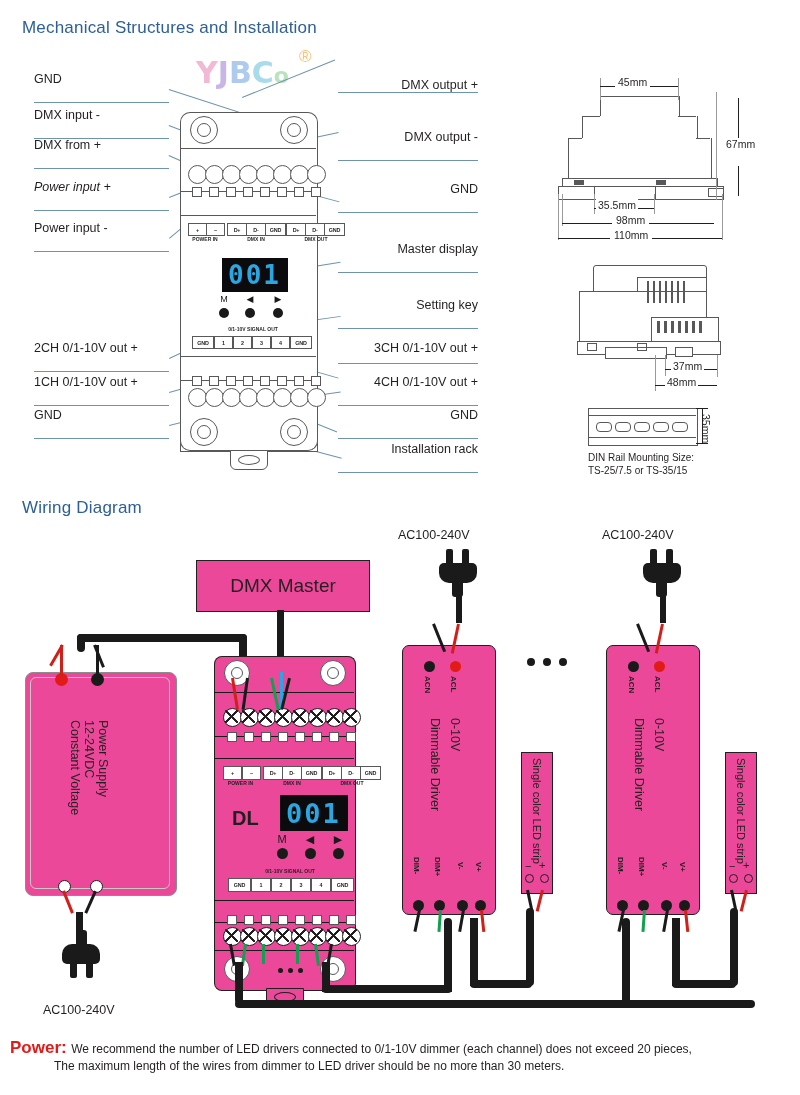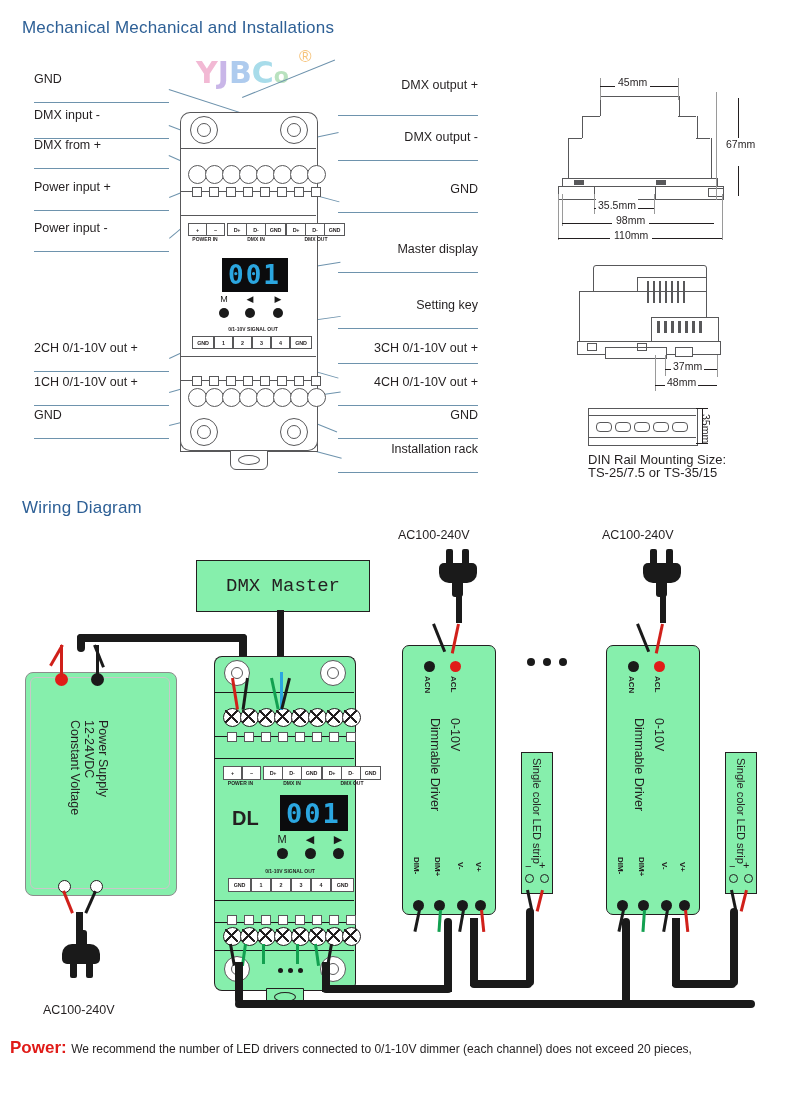--- a/index.html
+++ b/index.html
@@ -33,27 +33,27 @@
   .tgrp{font-size:5px;font-weight:bold;position:absolute;text-align:center;color:#231f20;}
   .display{background:#0b0b0d;position:absolute;}
   .seg{color:#2ba6e0;font-family:"DejaVu Sans Mono", monospace;font-weight:bold;}
   .btn-dot{background:#1a1a1a;border-radius:50%;position:absolute;}
   .btn-glyph{position:absolute;font-size:9px;color:#1a1a1a;text-align:center;}
   .sigout{font-size:5px;font-weight:bold;position:absolute;text-align:center;}
   
   .wm{position:absolute;font-size:30px;font-weight:bold;font-family:"DejaVu Sans",sans-serif;letter-spacing:0px;}
   
   .dimtxt{font-size:10.5px;color:#231f20;position:absolute;white-space:nowrap;}
-  .dimtxt-sm{font-size:13px;}
+  .dimtxt-sm{font-size:10px;}
   .dln{background:#231f20;position:absolute;}
   .dln-h{height:1px;}
   .dln-v{width:1px;}
   .ext{background:#9a9a9a;position:absolute;width:1px;}
   
-  .wbox{border:1.6px solid #231f20;background:#86efac;position:absolute;font-family:Liberation Mono, monospace;}
+  .wbox{border:1.6px solid #231f20;background:#ec4899;position:absolute;}
   .wbox-r{border-radius:7px;}
   .vtxt{
     position:absolute;writing-mode:vertical-rl;white-space:nowrap;
     font-size:12.5px;color:#231f20;
   }
   .vtxt-sm{font-size:8px;font-weight:bold;}
   .wire{position:absolute;background:#1a1a1a;}
   .wire-r{background:#d0201a;}
   .wire-g{background:#12a050;}
   .wire-b{background:#2ba6e0;}
@@ -62,45 +62,45 @@
   .dot-r{background:#e01b18;}
   .xterm{position:absolute;border:1.4px solid #231f20;border-radius:50%;background:#fff;}
   .ellipsis-d{position:absolute;border-radius:50%;background:#1a1a1a;}
   
   .note-word{color:#e01b18;font-size:17px;font-weight:bold;}
   .note-txt{font-size:12px;color:#231f20;line-height:17px;}
 </style>
 </head>
 <body>
 
-<div class="abs sec-title" style="left:22px;top:18px;">Mechanical Mechanical and Installations</div>
+<div class="abs sec-title" style="left:22px;top:18px;">Mechanical Structures and Installation</div>
 
 <div class="abs" style="left:196px;top:55px;">
   <span class="wm" style="position:relative;color:#f2b9d4;">Y</span><span class="wm" style="position:relative;color:#c9b6e8;">J</span><span class="wm" style="position:relative;color:#aecbee;">B</span><span class="wm" style="position:relative;color:#a8dcea;">C</span><span class="wm" style="position:relative;color:#b9e2bf;font-size:22px;">o</span><span class="abs" style="left:103px;top:-8px;font-size:17px;color:#f6c37a;">®</span>
 </div>
 
 <div class="abs lbl uline" style="left:34px;top:72px;width:135px;padding-bottom:16px;">GND</div>
 <div class="abs lbl uline" style="left:34px;top:108px;width:135px;padding-bottom:16px;">DMX input -</div>
 <div class="abs lbl uline" style="left:34px;top:138px;width:135px;padding-bottom:16px;">DMX from +</div>
-<div class="abs lbl uline" style="left:34px;top:180px;width:135px;padding-bottom:16px;">Power input +</div>
+<div class="abs lbl uline" style="left:34px;top:180px;width:135px;padding-bottom:16px;font-style:italic;">Power input +</div>
 <div class="abs lbl uline" style="left:34px;top:221px;width:135px;padding-bottom:16px;">Power input -</div>
 <div class="abs lbl uline" style="left:34px;top:341px;width:135px;padding-bottom:16px;">2CH 0/1-10V out +</div>
 <div class="abs lbl uline" style="left:34px;top:375px;width:135px;padding-bottom:16px;">1CH 0/1-10V out +</div>
 <div class="abs lbl uline" style="left:34px;top:408px;width:135px;padding-bottom:16px;">GND</div>
 
 <div class="abs leader" style="left:169px;top:89px;width:110px;transform:rotate(18deg);"></div>
 <div class="abs leader" style="left:169px;top:125px;width:80px;transform:rotate(21deg);"></div>
 <div class="abs leader" style="left:169px;top:155px;width:64px;transform:rotate(24deg);"></div>
 <div class="abs leader" style="left:169px;top:197px;width:40px;transform:rotate(-22deg);"></div>
 <div class="abs leader" style="left:169px;top:238px;width:46px;transform:rotate(-40deg);"></div>
 <div class="abs leader" style="left:169px;top:358px;width:70px;transform:rotate(-25deg);"></div>
 <div class="abs leader" style="left:169px;top:392px;width:60px;transform:rotate(-16deg);"></div>
 <div class="abs leader" style="left:169px;top:425px;width:48px;transform:rotate(-14deg);"></div>
 
-<div class="abs lbl lbl-r uline" style="left:338px;top:78px;width:140px;padding-bottom:23px;">DMX output +</div>
+<div class="abs lbl lbl-r uline" style="left:338px;top:78px;width:140px;padding-bottom:0;">DMX output +</div>
 <div class="abs lbl lbl-r uline" style="left:338px;top:130px;width:140px;padding-bottom:16px;">DMX output -</div>
 <div class="abs lbl lbl-r uline" style="left:338px;top:182px;width:140px;padding-bottom:16px;">GND</div>
 <div class="abs lbl lbl-r uline" style="left:338px;top:242px;width:140px;padding-bottom:16px;">Master display</div>
 <div class="abs lbl lbl-r uline" style="left:338px;top:298px;width:140px;padding-bottom:16px;">Setting key</div>
 <div class="abs lbl lbl-r uline" style="left:338px;top:341px;width:140px;padding-bottom:8px;">3CH 0/1-10V out +</div>
 <div class="abs lbl lbl-r uline" style="left:338px;top:375px;width:140px;padding-bottom:16px;">4CH 0/1-10V out +</div>
 <div class="abs lbl lbl-r uline" style="left:338px;top:408px;width:140px;padding-bottom:16px;">GND</div>
 <div class="abs lbl lbl-r uline" style="left:338px;top:442px;width:140px;padding-bottom:16px;">Installation rack</div>
 
 <div class="abs leader" style="left:242px;top:97px;width:100px;transform:rotate(-22deg);"></div>
@@ -598,13 +598,14 @@
 <div class="abs wire wire-r" style="left:480px;top:910px;width:2.5px;height:22px;transform:rotate(-6deg);transform-origin:top center;"></div>
 
 <div class="abs wire" style="left:622px;top:910px;width:2.5px;height:22px;transform:rotate(12deg);transform-origin:top center;"></div>
 <div class="abs wire wire-g" style="left:643px;top:910px;width:2.5px;height:22px;transform:rotate(4deg);transform-origin:top center;"></div>
 <div class="abs wire" style="left:666px;top:910px;width:2.5px;height:22px;transform:rotate(10deg);transform-origin:top center;"></div>
 <div class="abs wire wire-r" style="left:684px;top:910px;width:2.5px;height:22px;transform:rotate(-6deg);transform-origin:top center;"></div>
 
 <div class="abs" style="left:10px;top:1038px;width:782px;">
   <span class="note-word">Power:</span>
   <span class="note-txt">We recommend the number of LED drivers connected to 0/1-10V dimmer (each channel) does not exceed 20 pieces,</span>
+  <div class="note-txt" style="margin-left:44px;">The maximum length of the wires from dimmer to LED driver should be no more than 30 meters.</div>
 </div>
 
 </body></html>

